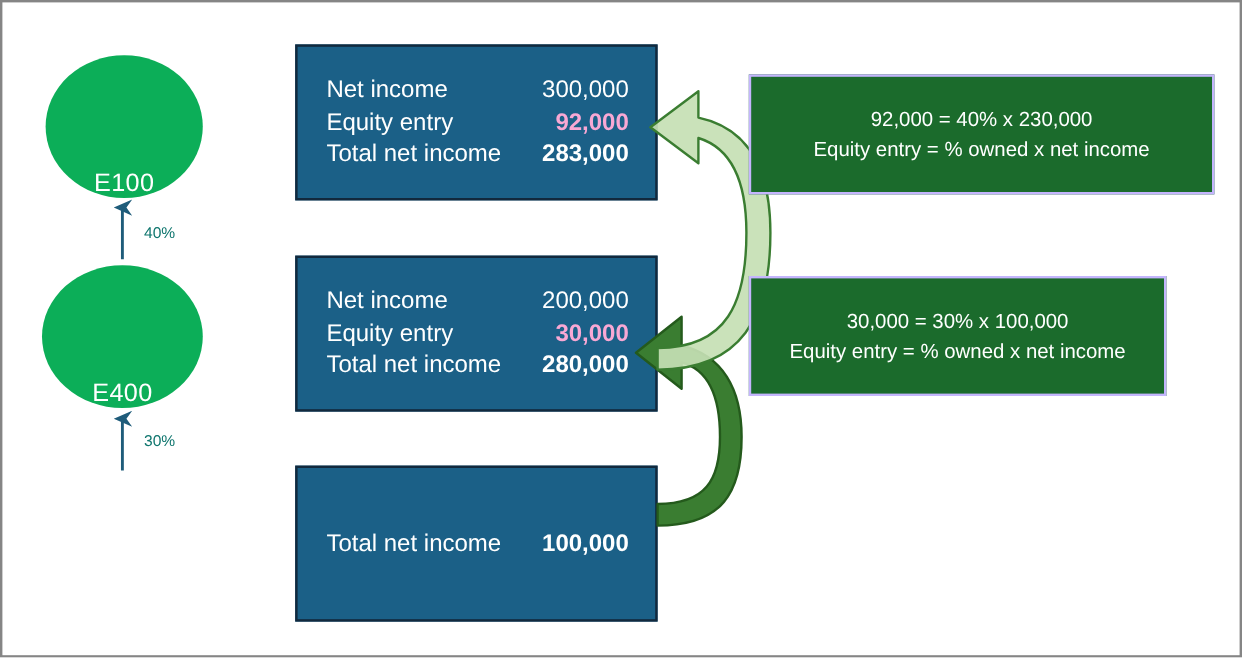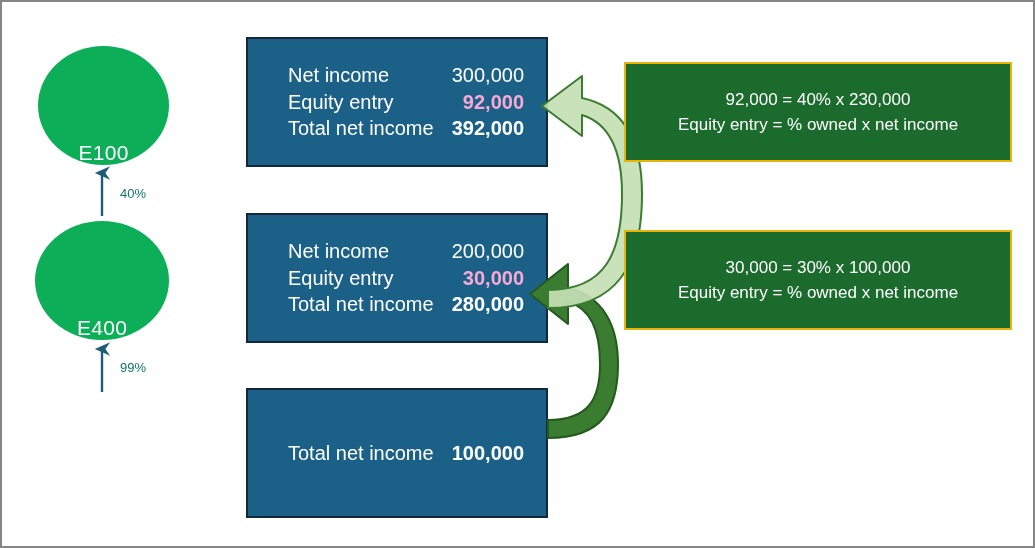--- a/index.html
+++ b/index.html
@@ -55,21 +55,21 @@
 
   
   .blue-box {
     position: absolute;
     background: #1b6087;
     border: 2px solid #12293d;
     box-sizing: border-box;
     display: flex;
     flex-direction: column;
     justify-content: center;
-    padding: 0 22px 0 40px;
+    padding: 0 22px 0 24px;
   }
   #box-e100 { left: 244px; top: 35px;  width: 302px; height: 130px; }
   #box-e400 { left: 244px; top: 211px; width: 302px; height: 130px; }
   #box-e401 { left: 244px; top: 386px; width: 302px; height: 130px; }
 
   .row {
     display: flex;
     align-items: baseline;
     justify-content: space-between;
     line-height: 1.33;
@@ -84,34 +84,34 @@
     font-size: 20px;
     margin-left: 12px;
   }
   .row.accent .val { color: #f9a8d4; font-weight: bold; }
   .row.total .val  { color: #ffffff; font-weight: bold; }
 
   
   .green-box {
     position: absolute;
     background: #1b6b2c;
-    border: 2px solid #eab308;
+    border: 2px solid #c4b5fd;
     box-sizing: border-box;
     display: flex;
     flex-direction: column;
     align-items: center;
     justify-content: center;
     color: #ffffff;
     font-size: 17px;
     line-height: 1.5;
     text-align: center;
     padding: 0 10px;
   }
   #formula-top    { left: 622px; top: 60px;  width: 388px; height: 100px; }
-  #formula-bottom { left: 622px; top: 228px; width: 388px; height: 100px; }
+  #formula-bottom { left: 622px; top: 228px; width: 348px; height: 100px; }
 </style>
 </head>
 <body>
 
 <div id="canvas">
 
   <svg class="layer-svg" viewBox="0 0 1035 548" xmlns="http://www.w3.org/2000/svg">
     <defs>
       <marker id="navy-head" markerWidth="7" markerHeight="7" refX="3.2" refY="3.2" orient="auto" markerUnits="strokeWidth">
         <path d="M0.4,6.6 L3.2,0.2 L6.0,6.6 L3.2,4.6 Z" fill="#1f5c7a"></path>
@@ -122,34 +122,34 @@
   </svg>
 
   <div class="circle" id="circle-e100">
     <span>E100</span>
   </div>
   <div class="circle" id="circle-e400">
     <span>E400</span>
   </div>
 
   <div class="pct-label" id="pct-40">40%</div>
-  <div class="pct-label" id="pct-30">99%</div>
+  <div class="pct-label" id="pct-30">30%</div>
 
   <div class="blue-box" id="box-e100">
     <div class="row">
       <span class="lbl">Net income</span>
       <span class="val">300,000</span>
     </div>
     <div class="row accent">
       <span class="lbl">Equity entry</span>
       <span class="val">92,000</span>
     </div>
     <div class="row total">
       <span class="lbl">Total net income</span>
-      <span class="val">392,000</span>
+      <span class="val">283,000</span>
     </div>
   </div>
 
   <div class="blue-box" id="box-e400">
     <div class="row">
       <span class="lbl">Net income</span>
       <span class="val">200,000</span>
     </div>
     <div class="row accent">
       <span class="lbl">Equity entry</span>

